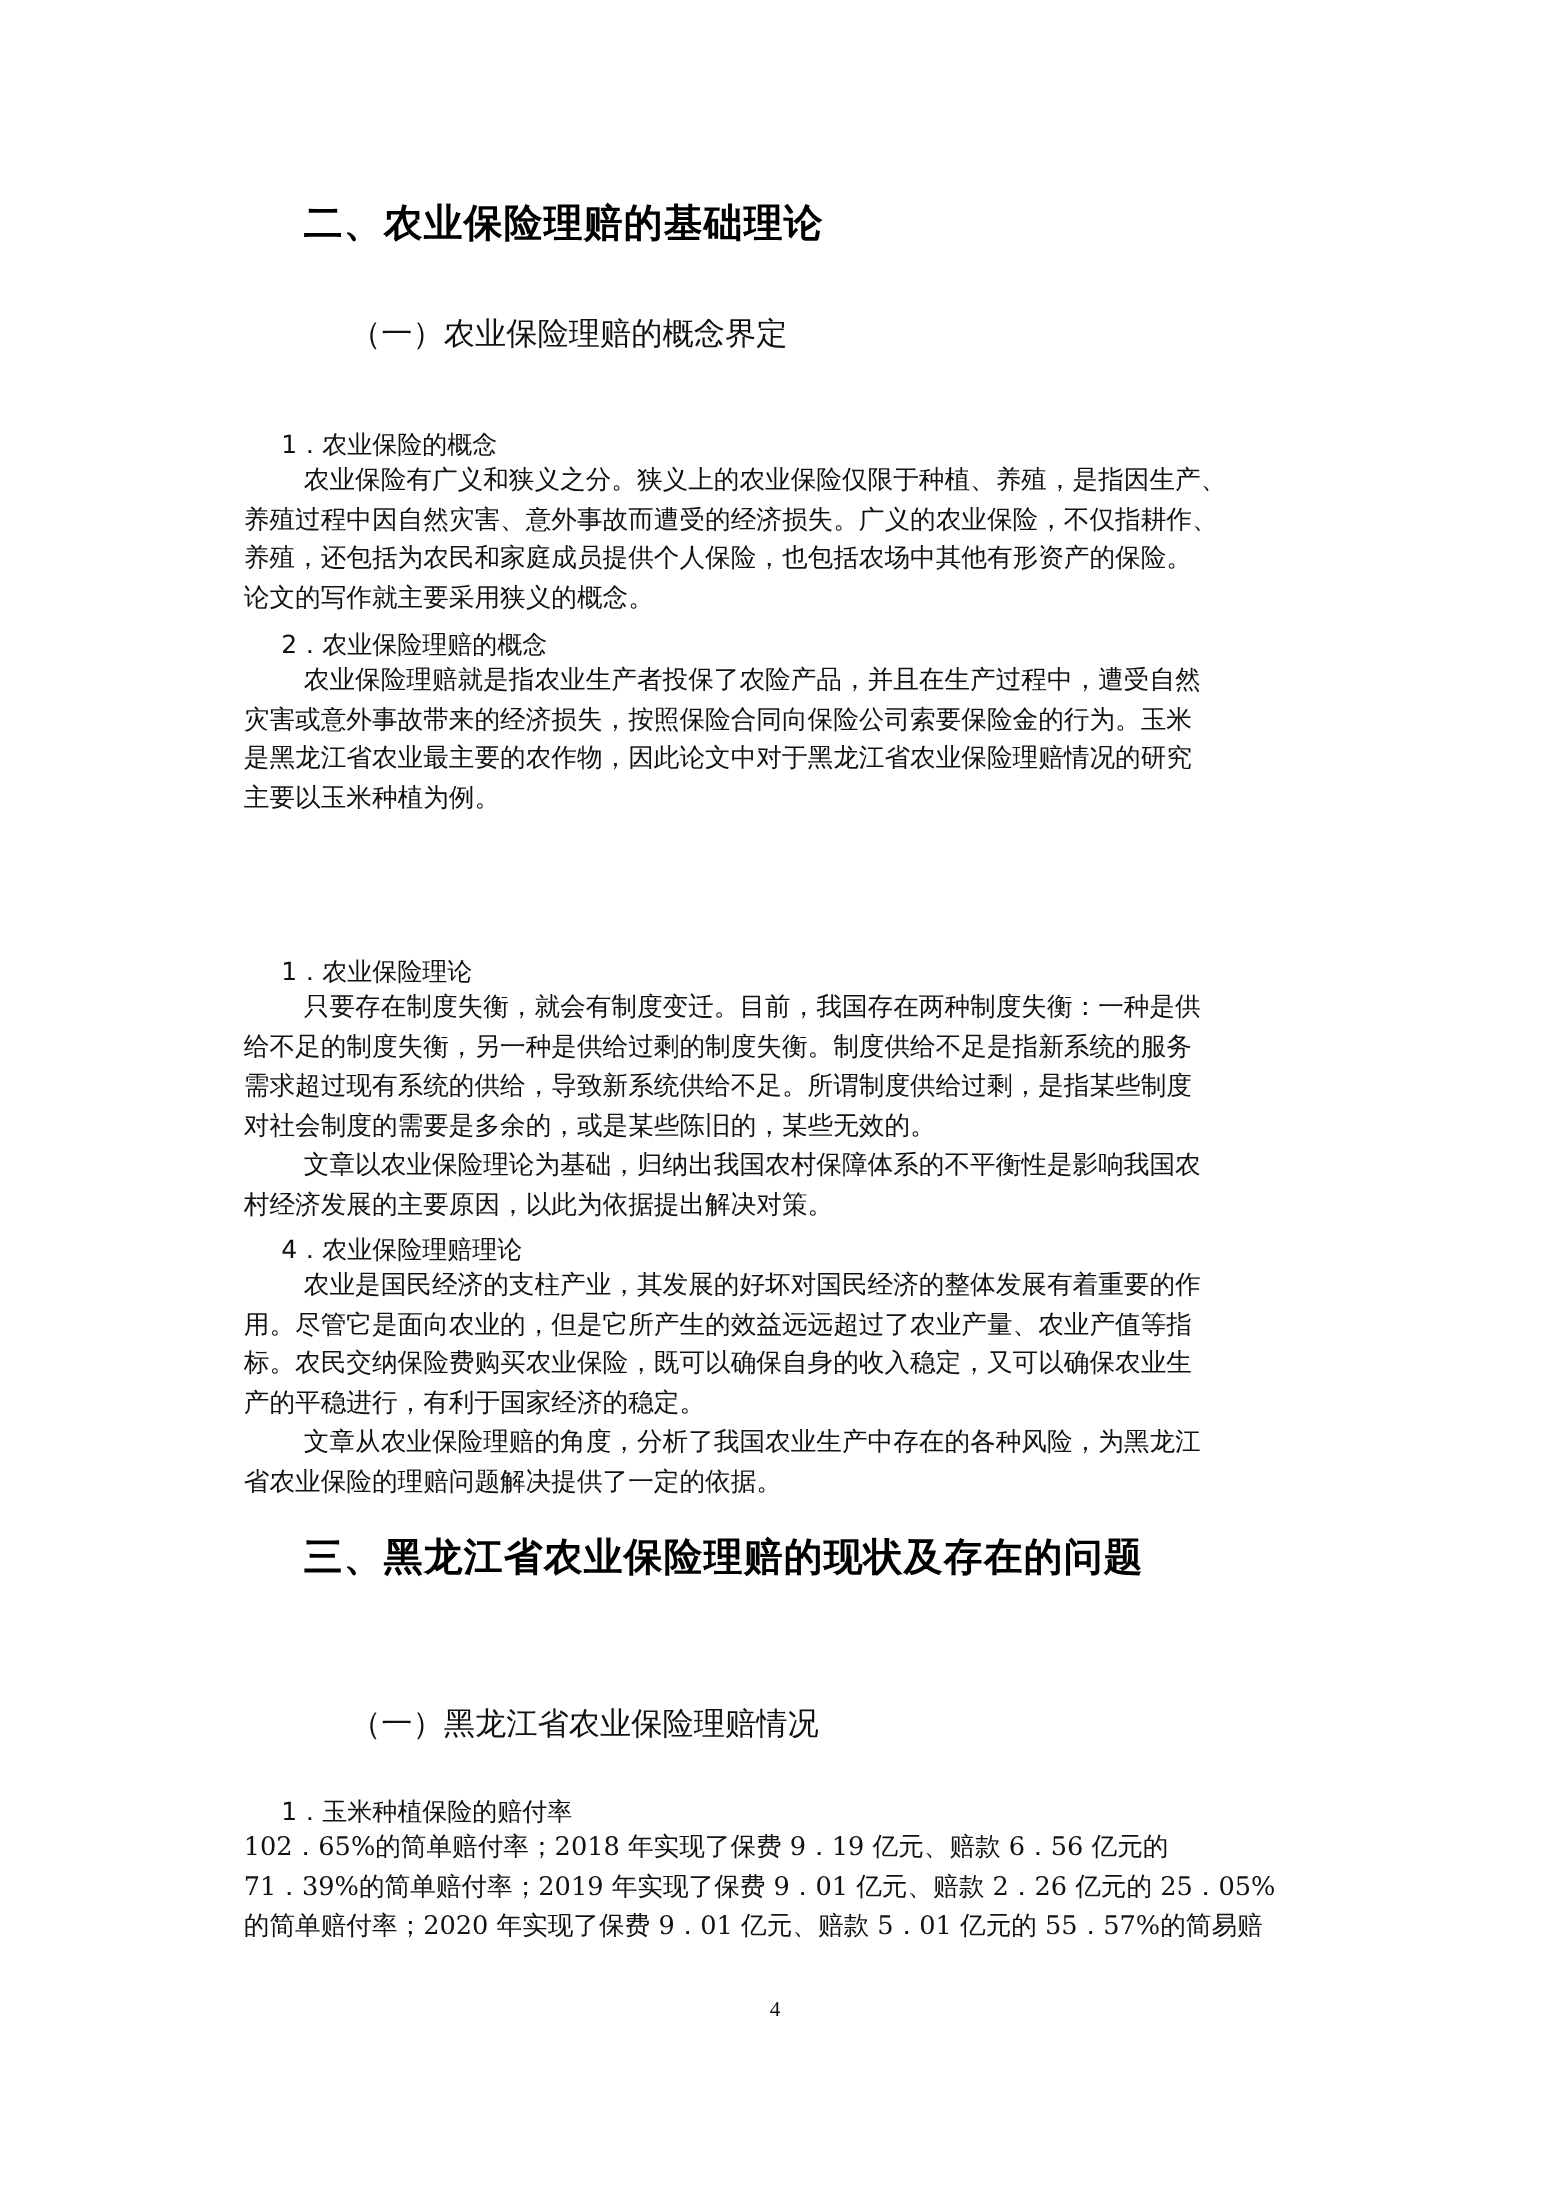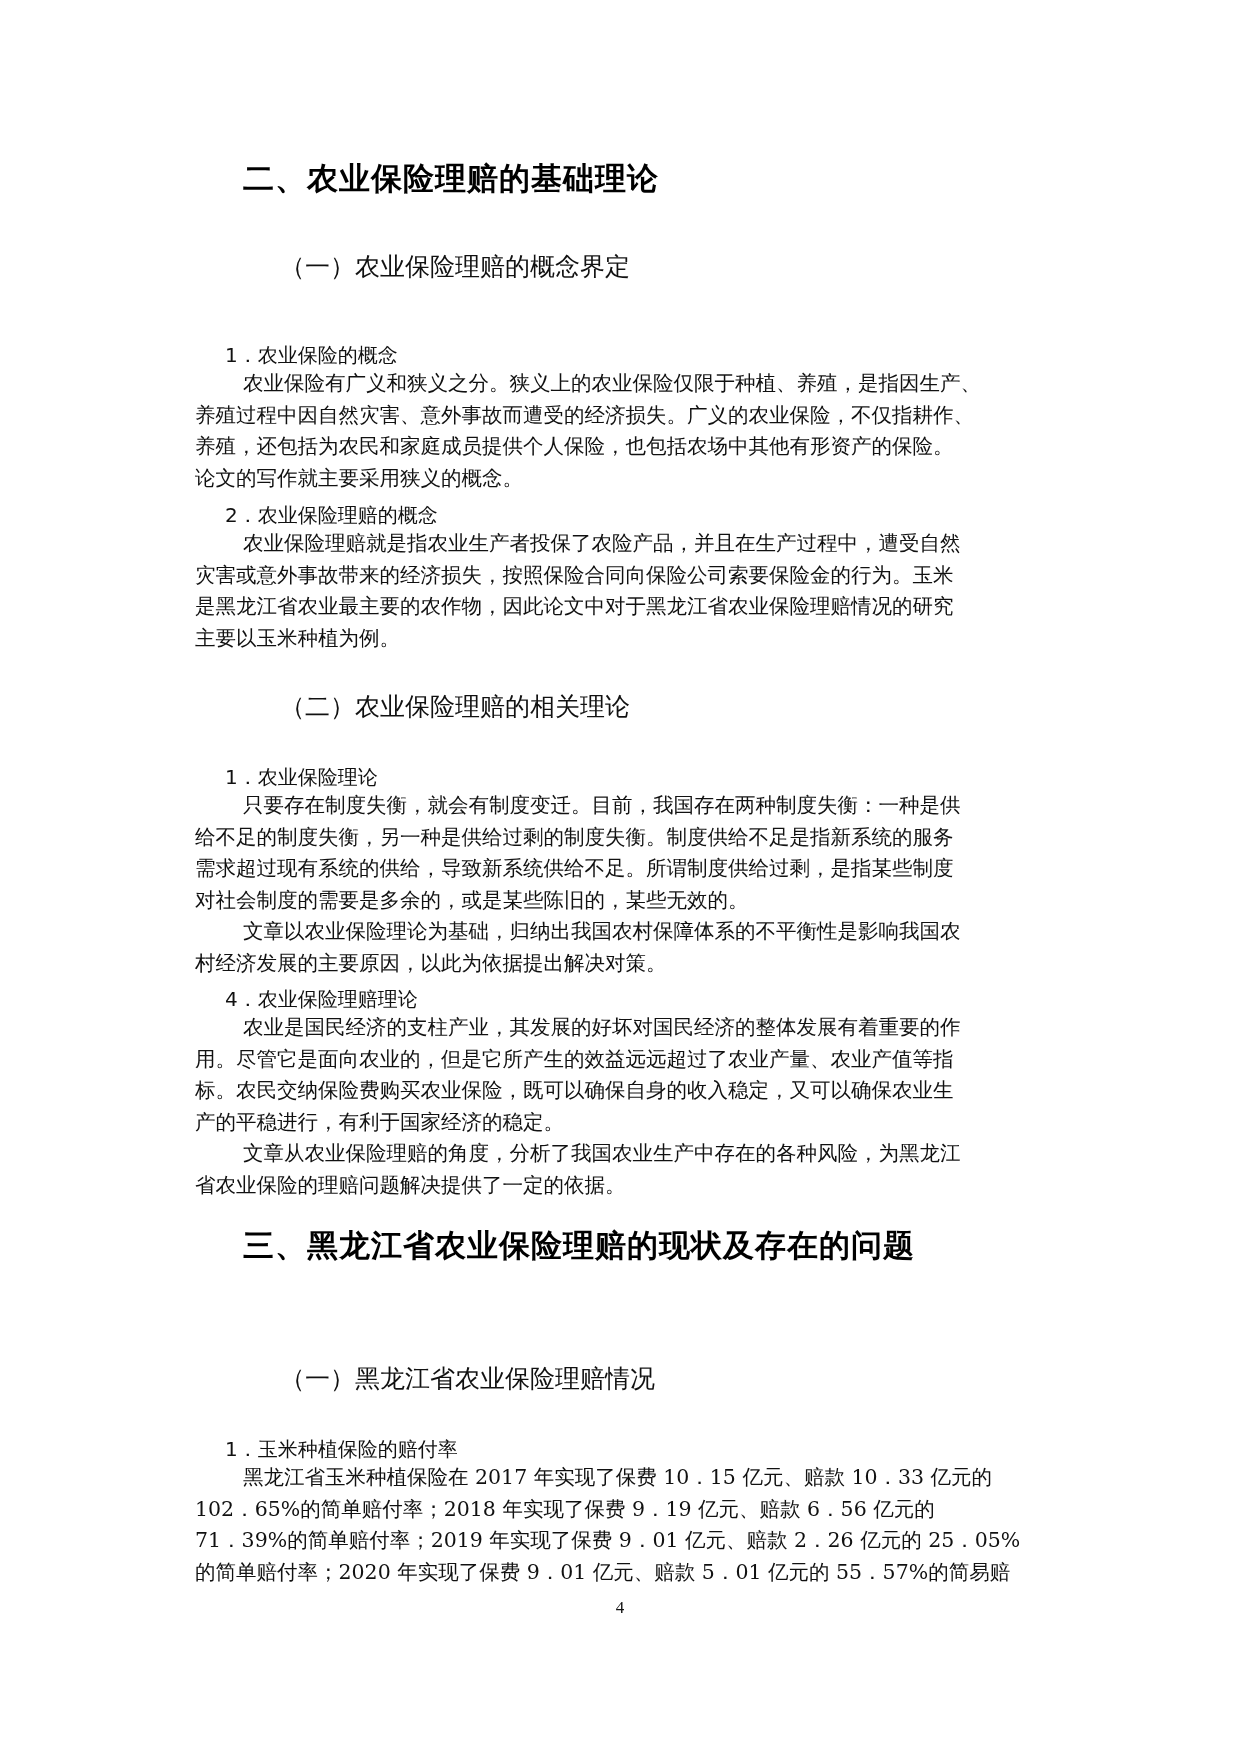--- a/index.html
+++ b/index.html
@@ -55,21 +55,20 @@
   </div>
 
   <div class="h3" style="top:502px;">2．农业保险理赔的概念</div>
   <div class="p" style="top:528px;">
     <span class="line indent">农业保险理赔就是指农业生产者投保了农险产品，并且在生产过程中，遭受自然</span>
     <span class="line">灾害或意外事故带来的经济损失，按照保险合同向保险公司索要保险金的行为。玉米</span>
     <span class="line">是黑龙江省农业最主要的农作物，因此论文中对于黑龙江省农业保险理赔情况的研究</span>
     <span class="line">主要以玉米种植为例。</span>
   </div>
 
-  <div class="h2" style="top:690px;">（二）农业保险理赔的相关理论</div>
 
   <div class="h3" style="top:764px;text-align:center;">1．农业保险理论</div>
   <div class="p" style="top:790px;">
     <span class="line indent">只要存在制度失衡，就会有制度变迁。目前，我国存在两种制度失衡：一种是供</span>
     <span class="line">给不足的制度失衡，另一种是供给过剩的制度失衡。制度供给不足是指新系统的服务</span>
     <span class="line">需求超过现有系统的供给，导致新系统供给不足。所谓制度供给过剩，是指某些制度</span>
     <span class="line">对社会制度的需要是多余的，或是某些陈旧的，某些无效的。</span>
     <span class="line indent">文章以农业保险理论为基础，归纳出我国农村保障体系的不平衡性是影响我国农</span>
     <span class="line">村经济发展的主要原因，以此为依据提出解决对策。</span>
   </div>
@@ -83,20 +82,19 @@
     <span class="line indent">文章从农业保险理赔的角度，分析了我国农业生产中存在的各种风险，为黑龙江</span>
     <span class="line">省农业保险的理赔问题解决提供了一定的依据。</span>
   </div>
 
   <div class="h1" style="top:1225px;">三、黑龙江省农业保险理赔的现状及存在的问题</div>
 
   <div class="h2" style="top:1362px;">（一）黑龙江省农业保险理赔情况</div>
 
   <div class="h3" style="top:1436px;">1．玉米种植保险的赔付率</div>
   <div class="p" style="top:1462px;">
-    <span class="line indent">黑龙江省玉米种植保险在 2017 年实现了保费 10．15 亿元、赔款 10．33 亿元的</span>
     <span class="line">102．65%的简单赔付率；2018 年实现了保费 9．19 亿元、赔款 6．56 亿元的</span>
     <span class="line">71．39%的简单赔付率；2019 年实现了保费 9．01 亿元、赔款 2．26 亿元的 25．05%</span>
     <span class="line">的简单赔付率；2020 年实现了保费 9．01 亿元、赔款 5．01 亿元的 55．57%的简易赔</span>
   </div>
 
   <div class="pagenum">4</div>
 </div>
 
 </body></html>

